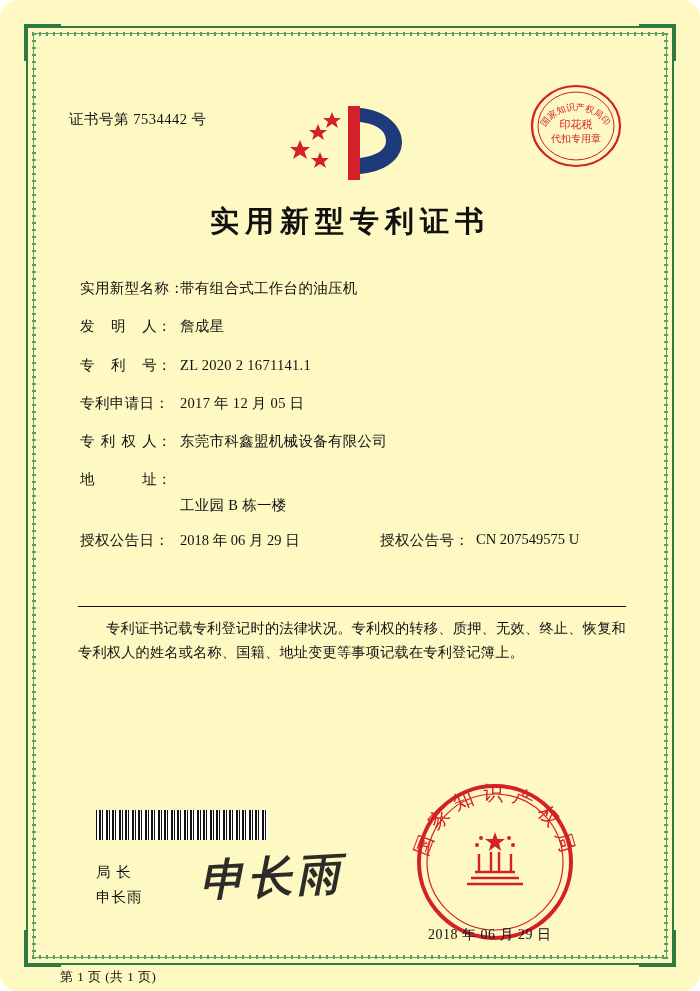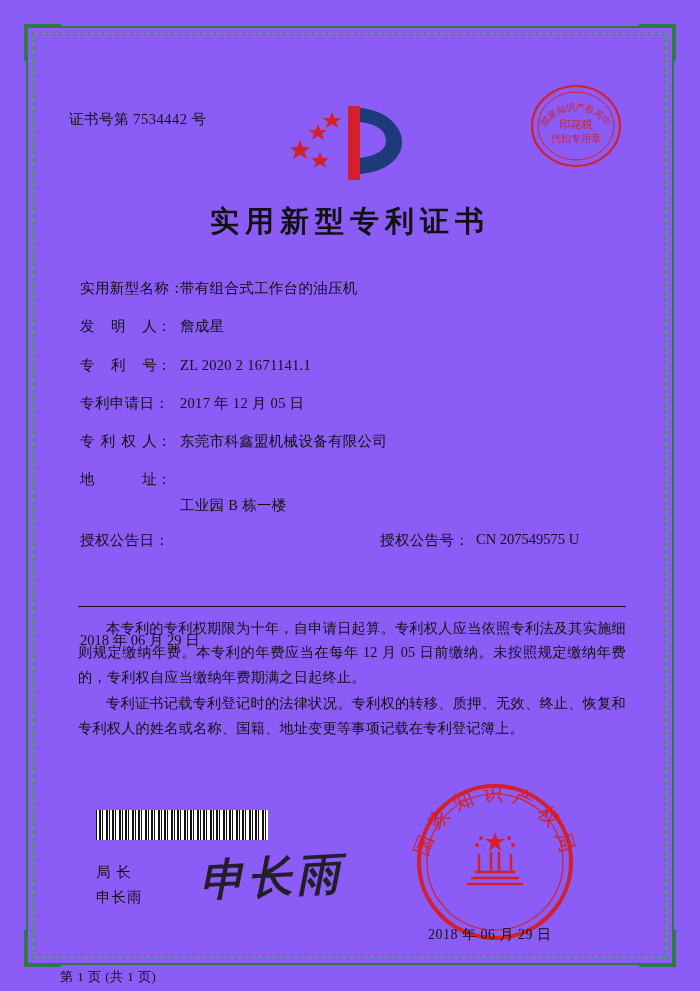--- a/index.html
+++ b/index.html
@@ -8,22 +8,23 @@
     background: #ffffff;
   }
   body {
     font-family: "Liberation Serif", "DejaVu Serif", serif;
     color: #111;
   }
   .page {
     position: relative;
     width: 700px;
     height: 991px;
-    background: #8b5cf6;
+    background: #fef9c3;
     overflow: hidden;
+    border-radius: 18px;
   }
 
   
   .border-outer {
     position: absolute;
     left: 26px;
     top: 26px;
     right: 26px;
     bottom: 26px;
     border: 2px solid #2f7a3e;
@@ -157,21 +158,21 @@
     letter-spacing: 0.3px;
   }
   .two-col {
     display: flex;
     font-size: 14.5px;
     margin-bottom: 10px;
   }
   .two-col .col {
     display: flex;
   }
-  .two-col .col.left { width: 300px; flex-direction: column; }
+  .two-col .col.left { width: 300px; }
   .two-col .lbl {
     width: 100px;
     flex: 0 0 100px;
     letter-spacing: 0.4px;
     white-space: nowrap;
   }
   .two-col .lbl.right-lbl {
     width: 96px;
     flex: 0 0 96px;
   }
@@ -367,21 +368,20 @@
         <div class="col">
           <div class="lbl right-lbl">授权公告号：</div>
           <div>CN 207549575 U</div>
         </div>
       </div>
     </div>
 
     <div class="rule"></div>
 
     <div class="paragraphs">
-      <p>本专利的专利权期限为十年，自申请日起算。专利权人应当依照专利法及其实施细则规定缴纳年费。本专利的年费应当在每年 12 月 05 日前缴纳。未按照规定缴纳年费的，专利权自应当缴纳年费期满之日起终止。</p>
       <p>专利证书记载专利登记时的法律状况。专利权的转移、质押、无效、终止、恢复和专利权人的姓名或名称、国籍、地址变更等事项记载在专利登记簿上。</p>
     </div>
 
     <div class="barcode"></div>
 
     <div class="signature-block">
       <div>局    长</div>
       <div>申长雨</div>
     </div>
 

